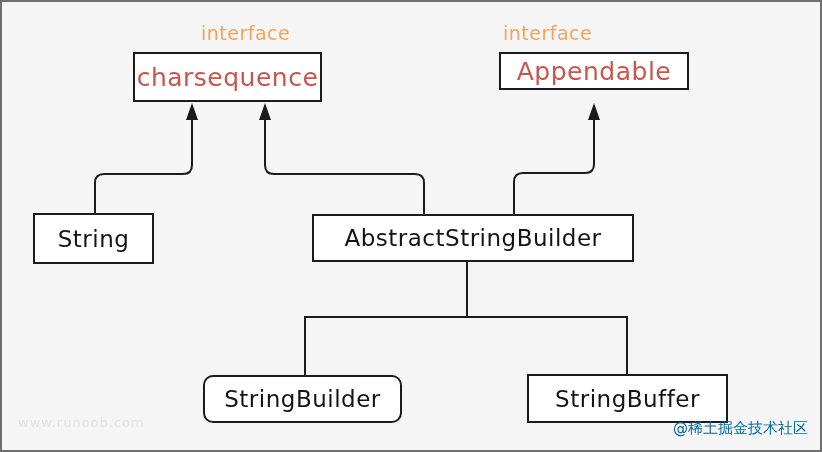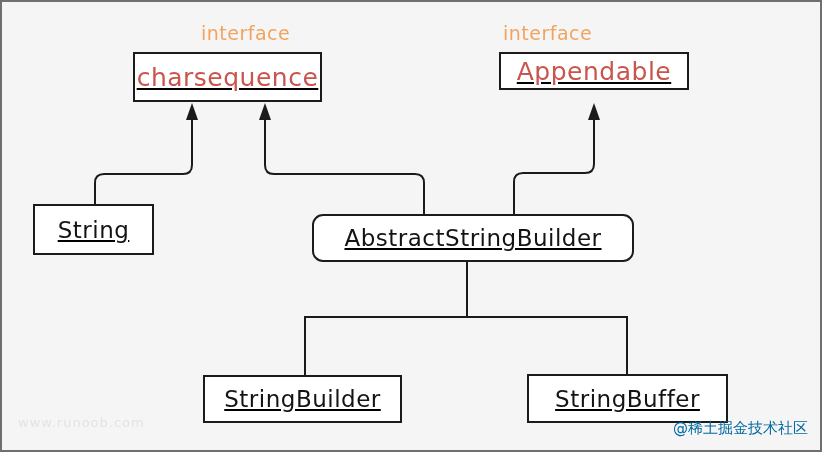--- a/index.html
+++ b/index.html
@@ -24,41 +24,40 @@
   .node {
     position: absolute;
     box-sizing: border-box;
     background: #ffffff;
     border: 2px solid #1b1b1b;
     display: flex;
     align-items: center;
     justify-content: center;
     white-space: nowrap;
     letter-spacing: 0.5px;
-    text-decoration: underline;
   }
   .iface .label { color: #c9554e; font-size: 25px; }
   .cls .label   { color: #141414; font-size: 23px; }
   .stereotype {
     position: absolute;
     color: #f2a45e;
     font-size: 19px;
     letter-spacing: 0.5px;
     white-space: nowrap;
   }
   .watermark { position: absolute; white-space: nowrap; }
   .wm-left  { left: 16px;  top: 413px; font-size: 13px; color: #e3e3e3; letter-spacing: 1px; }
   .wm-right { right: 12px; top: 417px; font-size: 15px; color: #0369a1; }
 
   
   #n-charsequence { left: 131px; top: 50px;  width: 189px; height: 50px; }
   #n-appendable   { left: 497px; top: 50px;  width: 190px; height: 38px; }
-  #n-string       { left: 31px;  top: 202px; width: 121px; height: 51px; }
-  #n-asb          { left: 310px; top: 212px; width: 322px; height: 48px; border-radius: 11px; }
-  #n-stringbuilder{ left: 201px; top: 373px; width: 199px; height: 48px; }
+  #n-string       { left: 31px;  top: 211px; width: 121px; height: 51px; }
+  #n-asb          { left: 310px; top: 212px; width: 322px; height: 48px; }
+  #n-stringbuilder{ left: 201px; top: 373px; width: 199px; height: 48px; border-radius: 10px; }
   #n-stringbuffer { left: 525px; top: 372px; width: 201px; height: 49px; }
   #st-charsequence { left: 199px; top: 20px; }
   #st-appendable   { left: 501px; top: 20px; }
 </style>
 </head>
 <body>
 
 <div class="stage">
 
   <svg class="connectors" viewBox="0 0 822 452" xmlns="http://www.w3.org/2000/svg">

